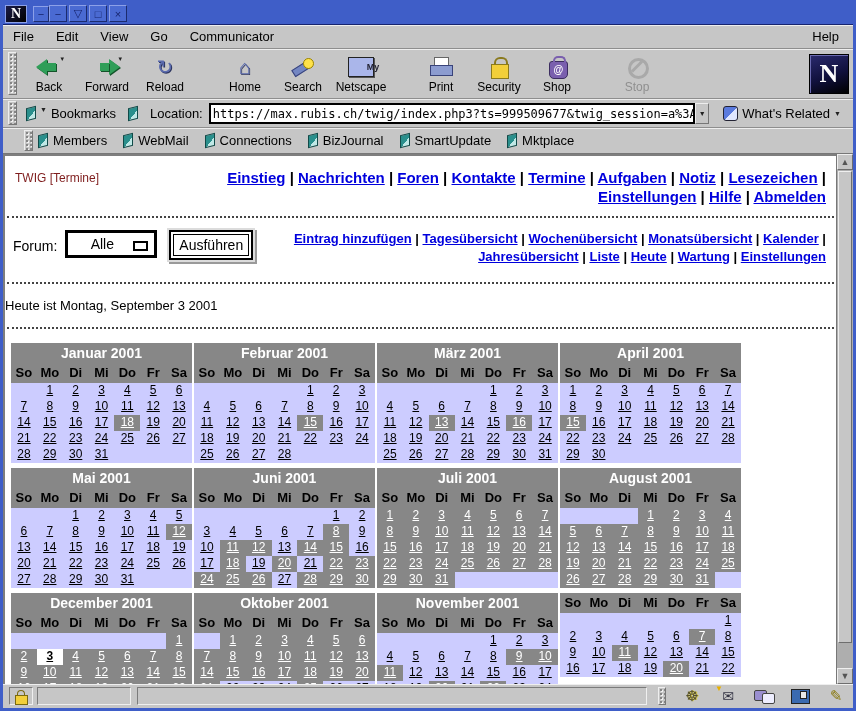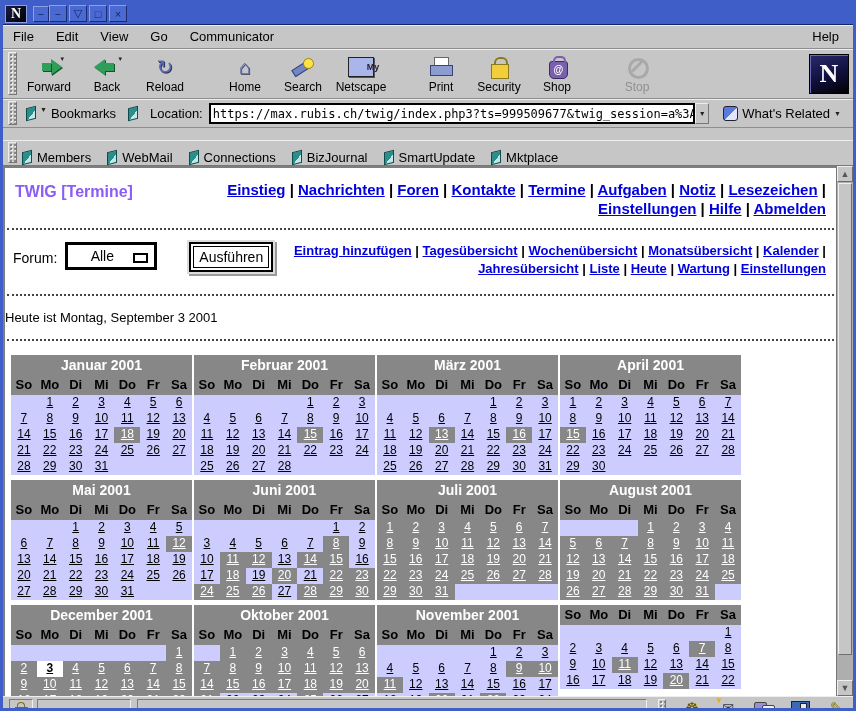--- a/index.html
+++ b/index.html
@@ -108,51 +108,51 @@
               font-family:"DejaVu Sans Mono","Liberation Mono",monospace; font-size:12px;
               color:#000; padding:1px 2px; overflow:hidden; white-space:nowrap; line-height:17px; }
   .url-drop { width:14px; height:21px; background:#c6c6c6; border:1px solid #eee;
               border-right-color:#777; border-bottom-color:#777; font-size:7px; color:#222;
               display:flex; align-items:center; justify-content:center; }
   .whats-related { display:flex; align-items:center; gap:4px; margin:0 4px 0 10px; padding:2px 4px; }
   .wr-icon { width:15px; height:15px; background:linear-gradient(135deg,#5a7ade 50%,#dfe6ff 51%);
              border:1px solid #223; border-radius:3px; }
 
   
-  .persbar { height:26px; background:#c6c6c6; display:flex; align-items:flex-end; padding:0 4px;
-             border-bottom:1px solid #777; box-shadow:inset 0 1px 0 #eee; font-size:13px;margin-top:12px; }
+  .persbar { height:26px; background:#c6c6c6; display:flex; align-items:center; padding:0 20px;
+             border-bottom:1px solid #777; box-shadow:inset 0 1px 0 #eee; font-size:13px; }
   .pers-item { display:flex; align-items:center; margin-right:14px; }
   .pers-item .bm-flag { margin:0 5px 0 2px; }
 
   
   .contentwrap { position:relative; height:530px; background:#c6c6c6; display:flex; }
   .page { flex:1; background:#fff; overflow:hidden; position:relative;
           border-top:2px solid #7e7e7e; border-left:2px solid #7e7e7e; }
   .scrollbar { width:17px; background:#aeaeae; border-left:1px solid #777; display:flex;
                flex-direction:column; }
   .sb-arrow { height:16px; background:#c6c6c6; border:1px solid #efefef;
               border-right-color:#6e6e6e; border-bottom-color:#6e6e6e; color:#555;
               font-size:9px; display:flex; align-items:center; justify-content:center; }
   .sb-thumb { height:472px; margin:1px; background:#c6c6c6; border:1px solid #efefef;
               border-right-color:#6e6e6e; border-bottom-color:#6e6e6e; }
   .sb-arrow.down { margin-top:auto; }
 
   .page-header { display:flex; justify-content:space-between; padding:12px 10px 4px 10px; }
-  .page-title { font-size:16px; font-weight:bold; color:#8b5cf6; padding-top:3px; }
+  .page-title { font-size:12px; font-weight:normal; color:#7f1d1d; padding-top:3px; }
   .nav-links { text-align:right; font-size:15px; font-weight:bold; line-height:19px; color:#000; }
   a.blue { color:#0000dd; text-decoration:underline; }
   .dotted-hr { border:none; border-top:2px dotted #444; margin:6px 2px; height:0; }
 
   .forum-row { display:flex; align-items:flex-start; padding:6px 10px 10px 8px; }
   .forum-label { font-size:14px; margin:8px 8px 0 0; color:#000; }
   .forum-select { width:92px; height:28px; background:#fff; border:3px solid #000; display:flex;
                   align-items:center; justify-content:center; position:relative; font-size:14px; }
   .opt-ind { position:absolute; right:6px; top:8px; width:15px; height:10px; background:#fff;
              border:2px solid #000; }
-  .exec-button { margin-left:32px; background:#fff; border:2px solid #000; padding:2px;
+  .exec-button { margin-left:12px; background:#fff; border:2px solid #000; padding:2px;
                  box-shadow:0 0 0 2px #dcdcdc, 2px 2px 0 2px #9a9a9a; }
   .exec-inner { border:1px solid #000; padding:2px 5px; font-size:14px; color:#000; }
   .action-links { margin-left:auto; text-align:right; font-size:13px; font-weight:bold;
                   line-height:18px; color:#000; }
 
   .today-line { font-size:13px; color:#000; padding:8px 0; }
 
   .cal-grid { display:flex; flex-wrap:wrap; column-gap:2px; row-gap:5px; padding:8px 0 0 6px;
               width:744px; }
   .month { width:181px; }
@@ -218,30 +218,30 @@
 
   <div class="menubar">
     <span id="menu-items"><span class="menu-item">File</span><span class="menu-item">Edit</span><span class="menu-item">View</span><span class="menu-item">Go</span><span class="menu-item">Communicator</span></span>
     <span class="menu-item menu-help">Help</span>
   </div>
 
   <div class="toolbar">
     <div class="grip"></div>
     <span id="toolbar-buttons" style="display:flex">
         <div class="tbtn">
+          <span class="ic ic-back">
+            <span class="mini-drop">▾</span>
+          </span>
+          <span class="lbl">Back</span>
+        </div>
+        <div class="tbtn">
           <span class="ic ic-forward">
             <span class="mini-drop">▾</span>
           </span>
           <span class="lbl">Forward</span>
-        </div>
-        <div class="tbtn">
-          <span class="ic ic-back">
-            <span class="mini-drop">▾</span>
-          </span>
-          <span class="lbl">Back</span>
         </div>
         <div class="tbtn">
           <span class="ic ic-reload ic-glyph">↻</span>
           <span class="lbl">Reload</span>
         </div>
         <div class="tbtn gap-left">
           <span class="ic ic-home ic-glyph">⌂</span>
           <span class="lbl">Home</span>
         </div>
         <div class="tbtn">

